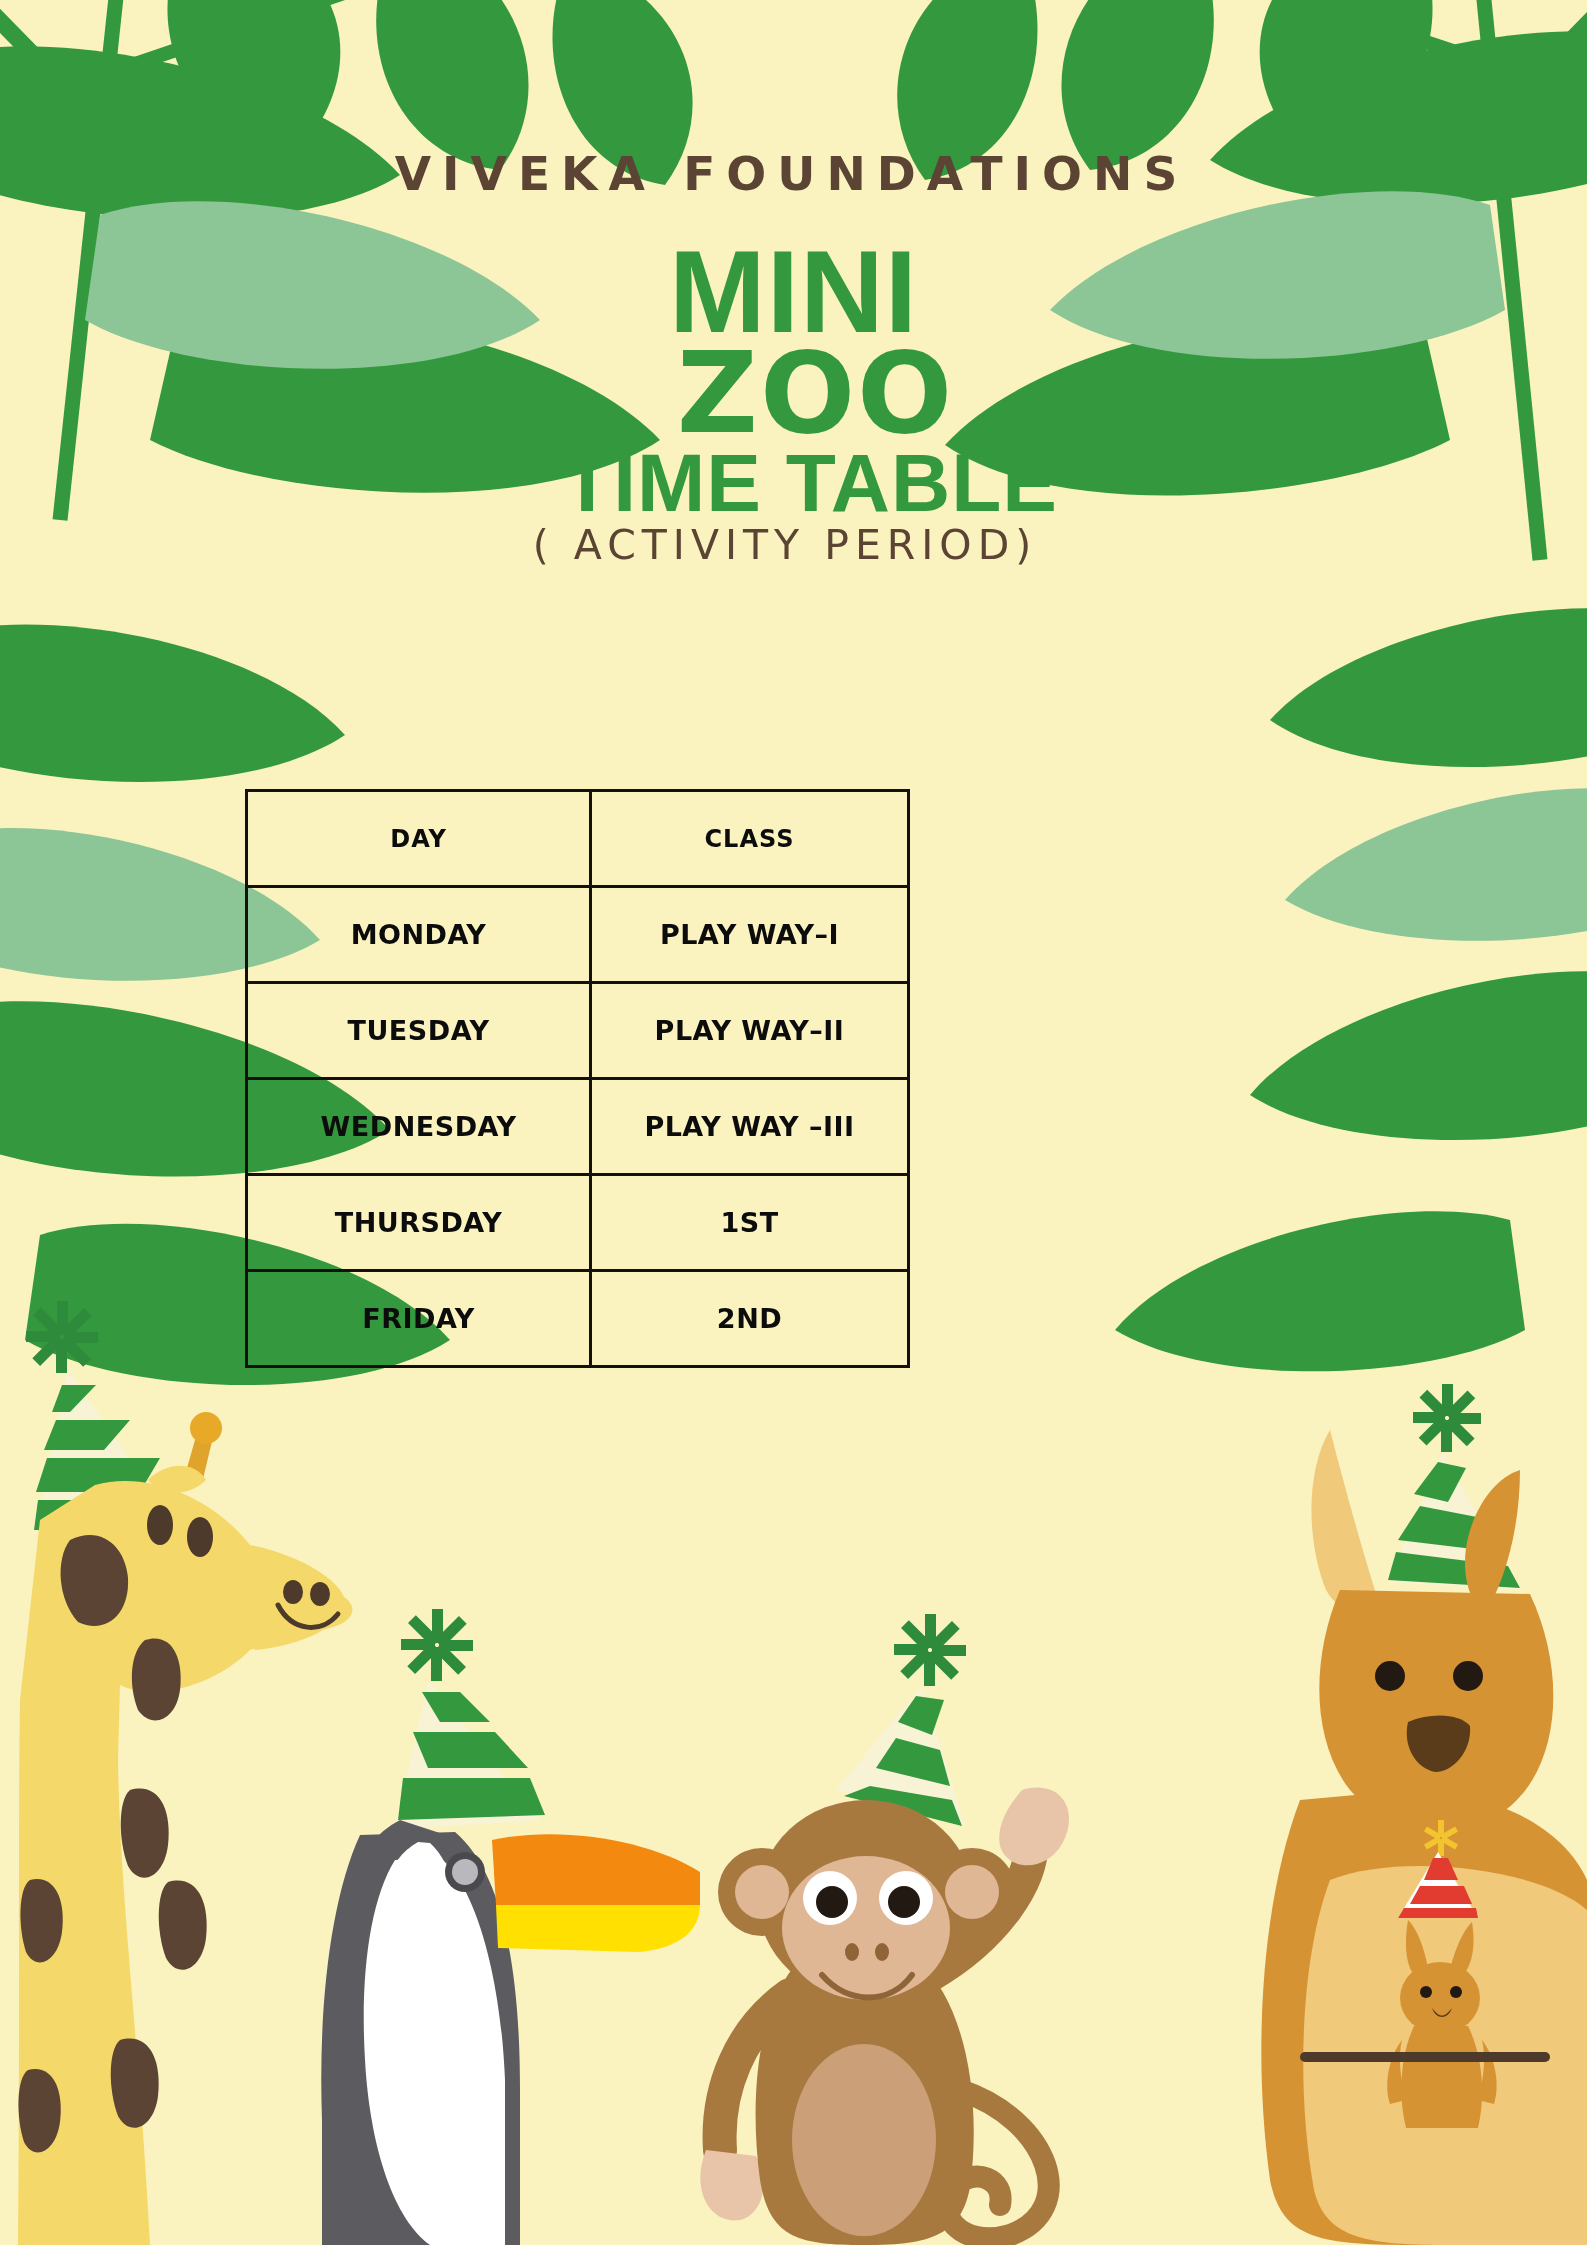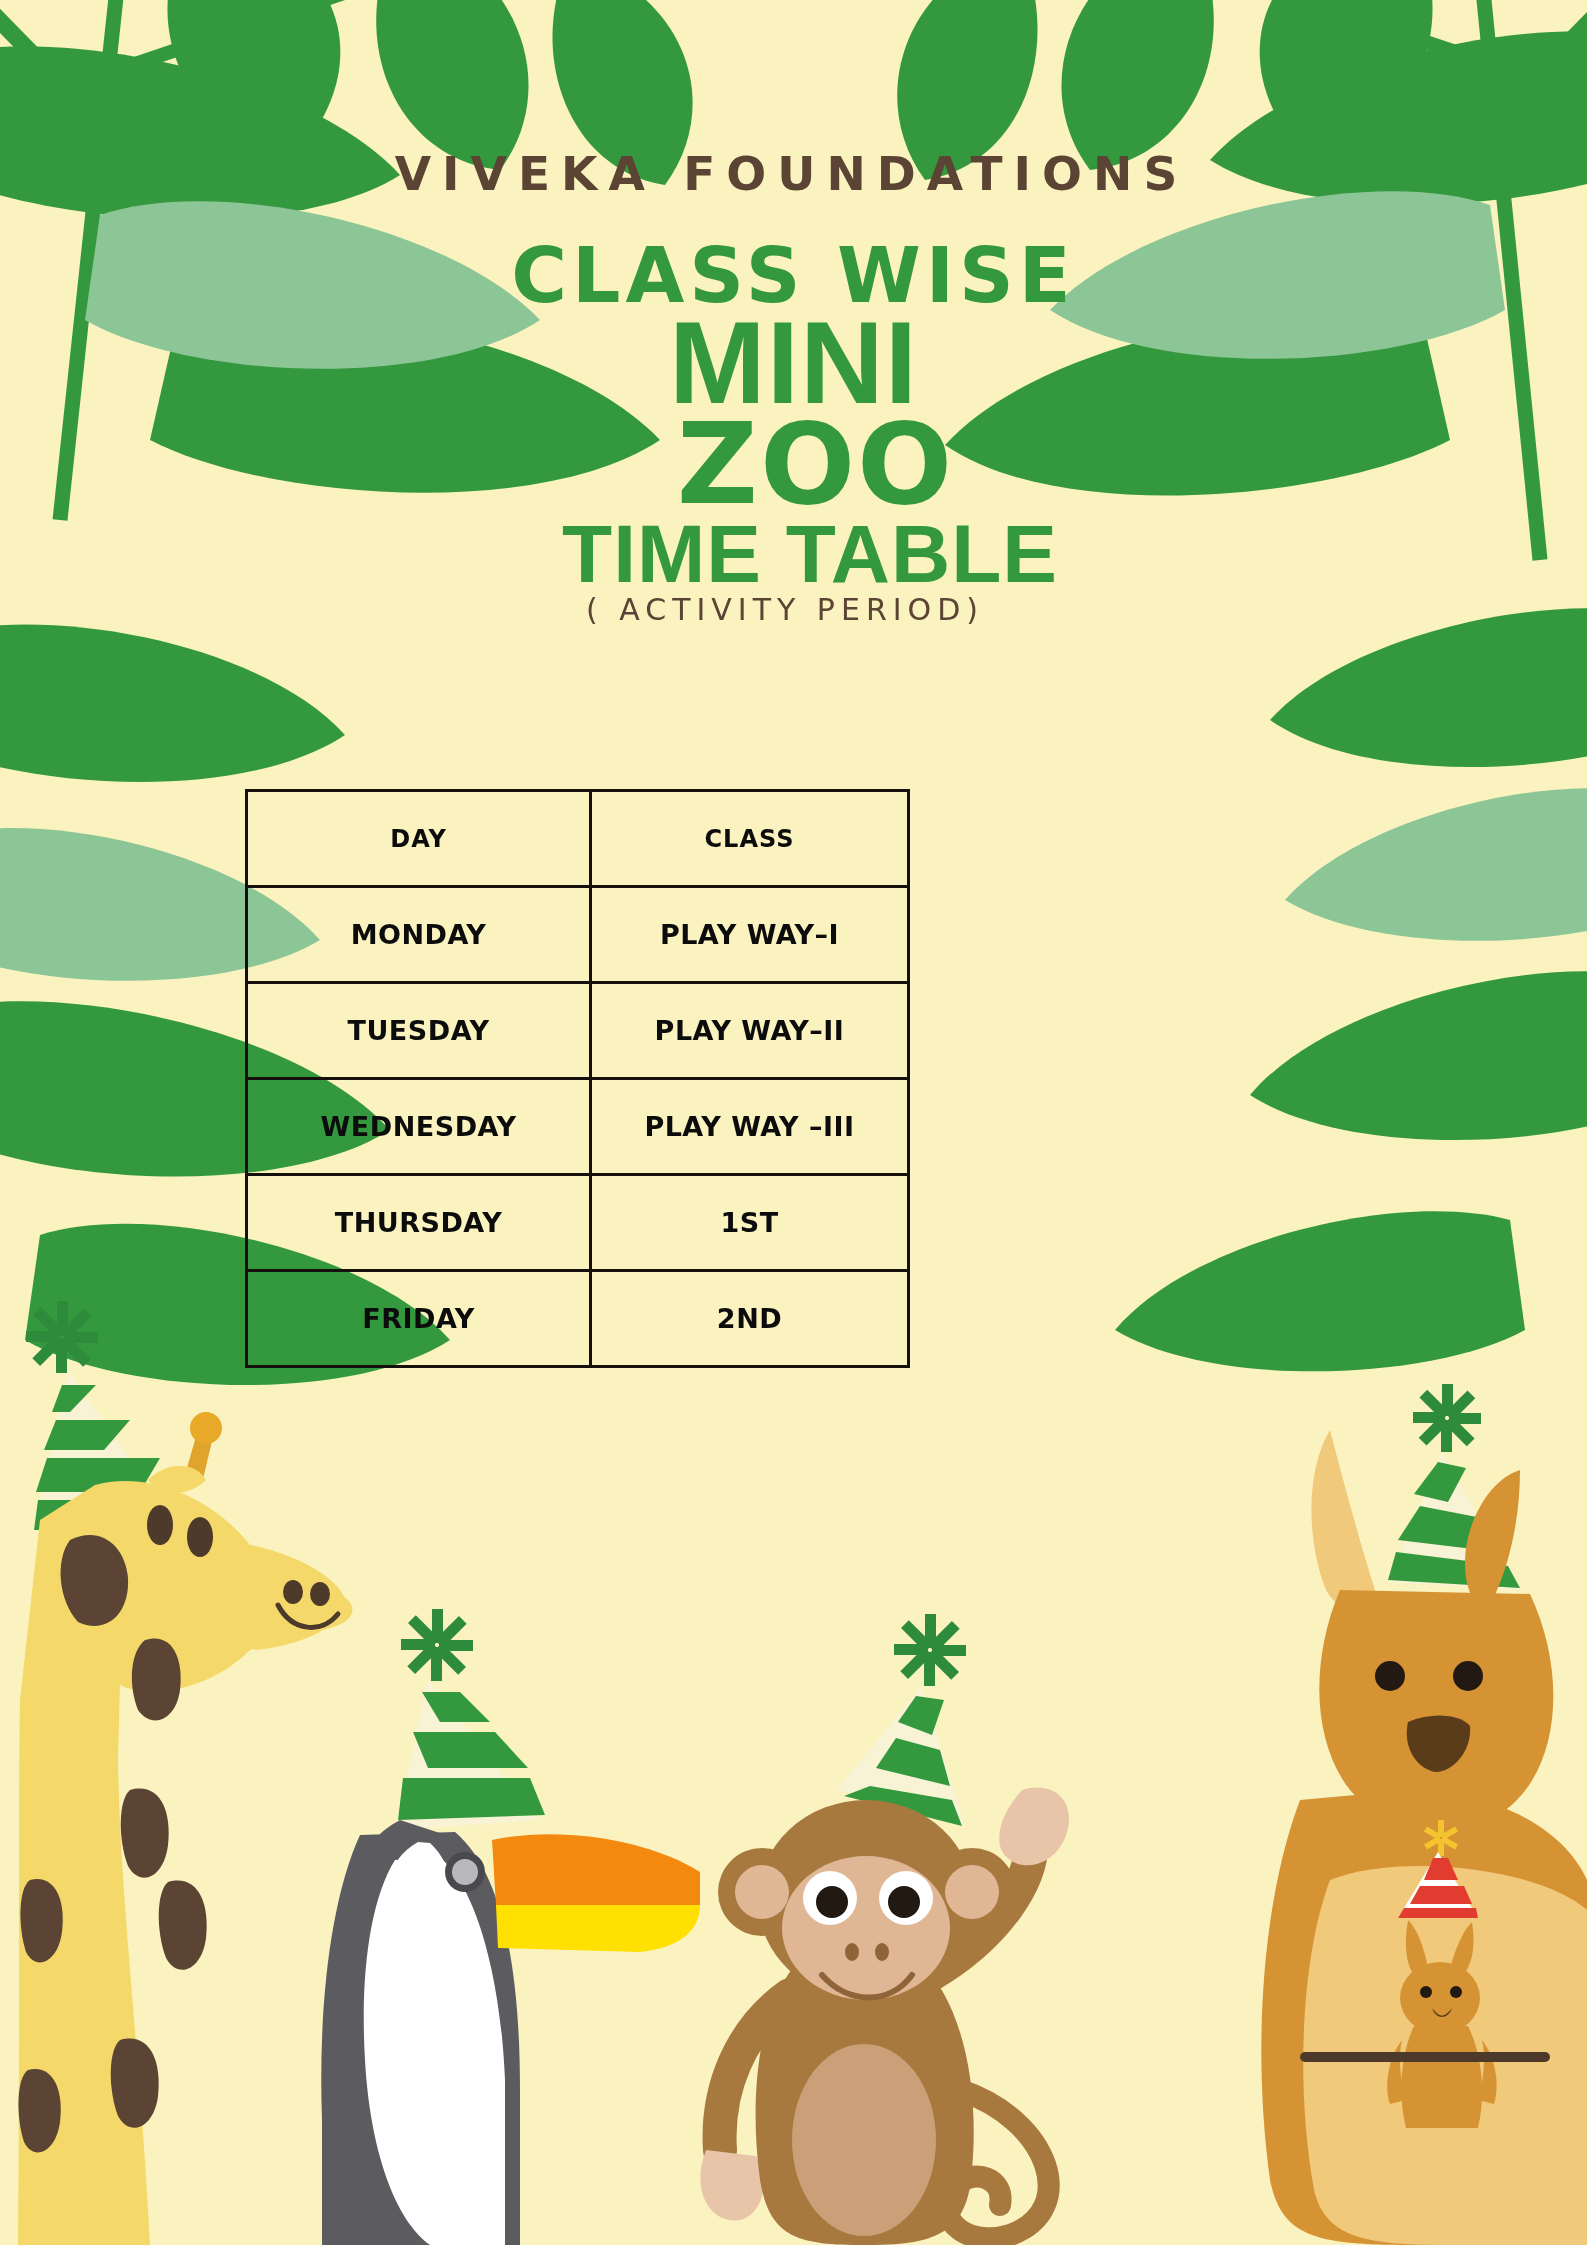--- a/index.html
+++ b/index.html
@@ -61,21 +61,21 @@
     font-weight:bold;
     font-size:82px;
     letter-spacing:1px;
     color:#34993E;
     line-height:0.95;
     margin:0;
     padding-left:33px;
   }
   .t-activity{
     font-family:"DejaVu Sans", sans-serif;
-    font-size:30px;
+    font-size:41px;
     letter-spacing:6px;
     color:#5B4433;
     line-height:1.05;
     margin:2px 17px 0 0;
   }
 
   
   .tt-wrap{
     position:absolute;
     left:245px;top:789px;
@@ -155,21 +155,20 @@
       </g>
       <g fill="#8CC596">
         <path d="M1490,205 C1375,165 1140,215 1050,310 C1155,380 1400,370 1505,310 Z"></path>
         <path d="M1680,800 C1575,765 1365,810 1285,900 C1385,960 1600,950 1695,895 Z"></path>
       </g>
     </g>
   </svg>
 
   <div class="headings">
     <div class="brand">VIVEKA FOUNDATIONS</div>
-    <div class="t-classwise">CLASS WISE</div>
     <div class="t-mini">MINI</div>
     <div class="t-zoo">ZOO</div>
     <div class="t-timetable">TIME TABLE</div>
     <div class="t-activity">( ACTIVITY PERIOD)</div>
   </div>
 
   <div class="tt-wrap">
     <table class="tt">
       <tbody>
         <tr class="hdr">

